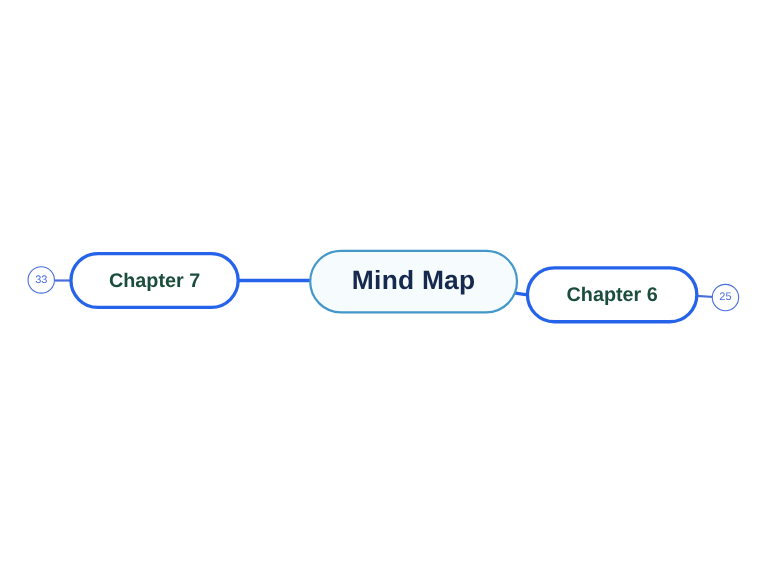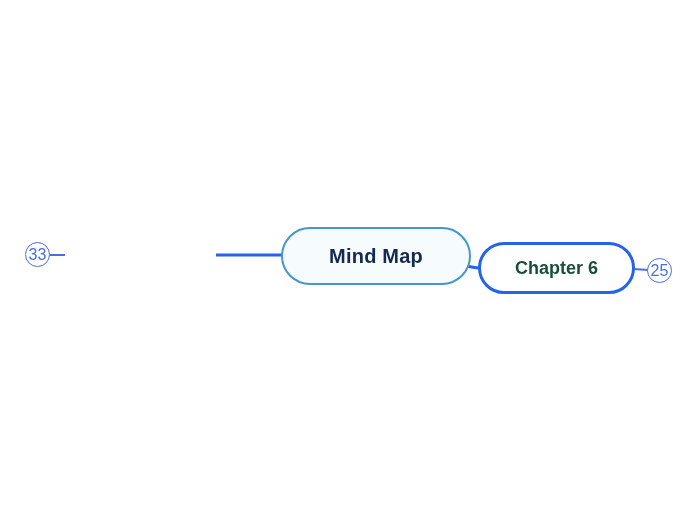--- a/index.html
+++ b/index.html
@@ -35,21 +35,21 @@
     left: 281px;
     top: 227px;
     width: 190px;
     height: 58px;
     border: 2.5px solid var(--root-border, #4498c9);
     border-radius: 29px;
     background: var(--root-fill, #f6fbfd);
   }
   .root-node .label {
     color: var(--root-text, #16294e);
-    font-size: 20px;
+    font-size: 24px;
     font-weight: bold;
     letter-spacing: 0.2px;
   }
   .branch-node {
     border: 3px solid var(--branch-border, #2563eb);
     border-radius: 26px;
     background: var(--node-fill, #ffffff);
   }
   .branch-node .label {
     color: var(--branch-text, #1b4d3b);
@@ -70,21 +70,21 @@
   }
   .count-badge {
     position: absolute;
     box-sizing: border-box;
     width: 25px;
     height: 25px;
     border: 1.8px solid var(--badge-color, #4a6ee0);
     border-radius: 50%;
     background: #ffffff;
     color: var(--badge-color, #4a6ee0);
-    font-size: 16px;
+    font-size: 10px;
     display: flex;
     align-items: center;
     justify-content: center;
     z-index: 2;
     cursor: pointer;
   }
   #badge-left {
     left: 25px;
     top: 242px;
   }
@@ -106,20 +106,23 @@
     <line x1="50" y1="255" x2="65" y2="255" style="stroke: var(--badge-color, #4a6ee0); stroke-width: 2;"></line>
     <line x1="216" y1="255" x2="283" y2="255" style="stroke: var(--branch-border, #2563eb); stroke-width: 3;"></line>
     <path d="M466 266 C472 267, 474 268, 482 268" fill="none" style="stroke: var(--branch-border, #2563eb); stroke-width: 3;"></path>
     <line x1="633" y1="269" x2="649" y2="270" style="stroke: var(--badge-color, #4a6ee0); stroke-width: 2;"></line>
   </svg>
 
   <div class="count-badge" id="badge-left">
     <span class="label">33</span>
   </div>
 
+  <div class="node branch-node" id="branch-left">
+    <span class="label">Chapter 7</span>
+  </div>
 
   <div class="node root-node" id="root-node">
     <span class="label">Mind Map</span>
   </div>
 
   <div class="node branch-node" id="branch-right">
     <span class="label">Chapter 6</span>
   </div>
 
   <div class="count-badge" id="badge-right">

